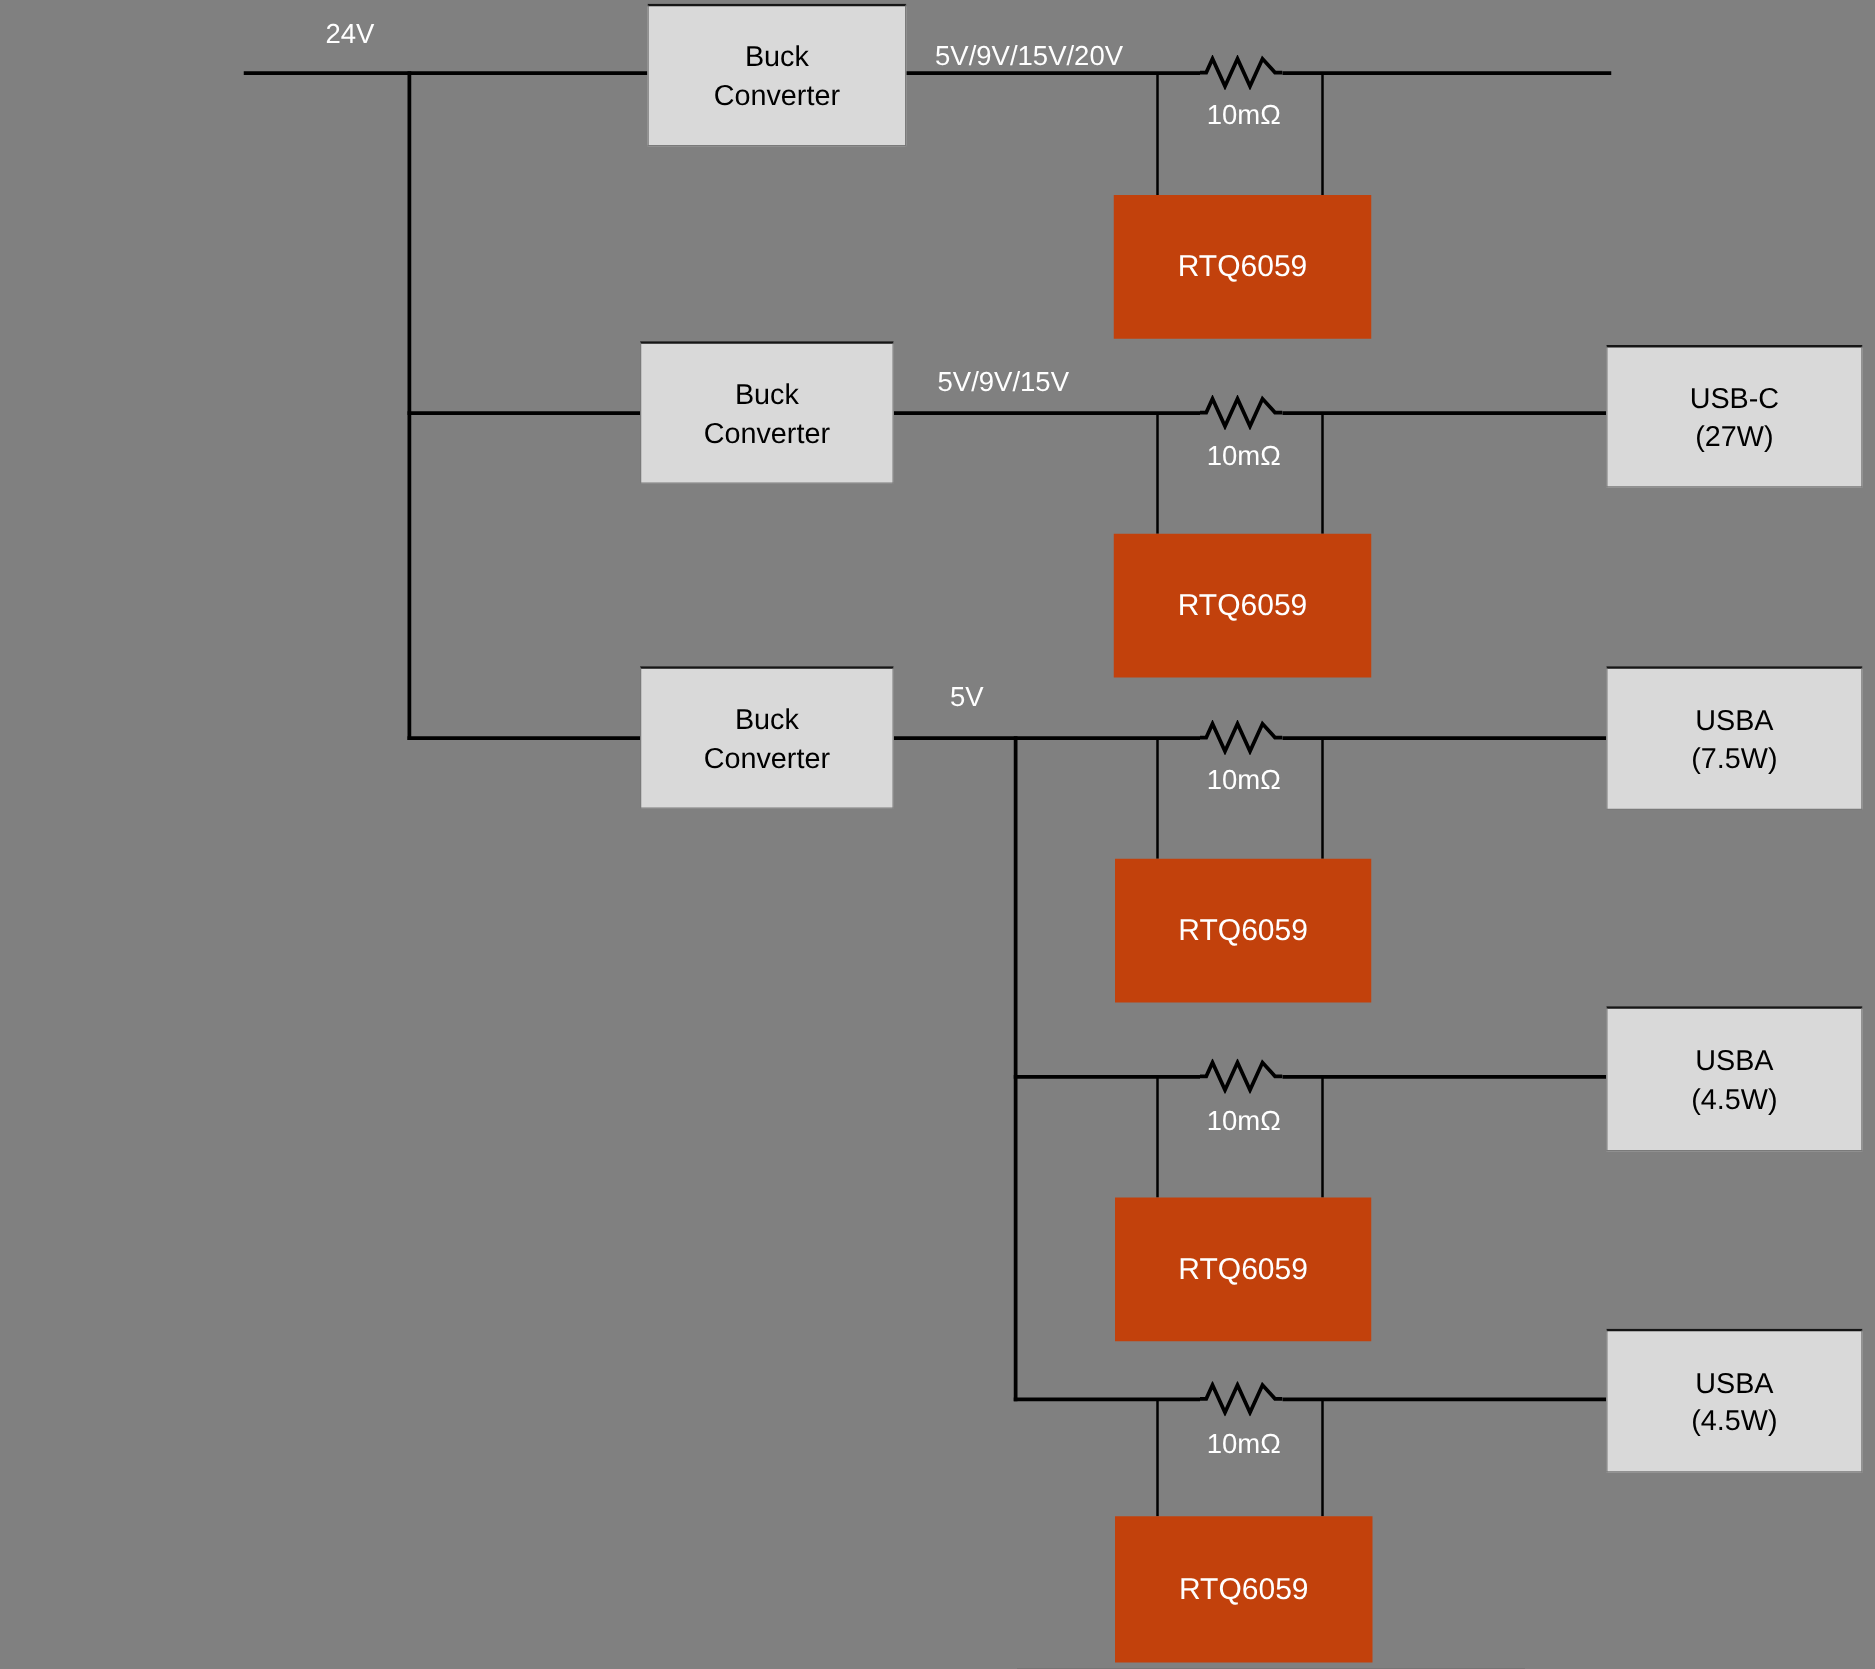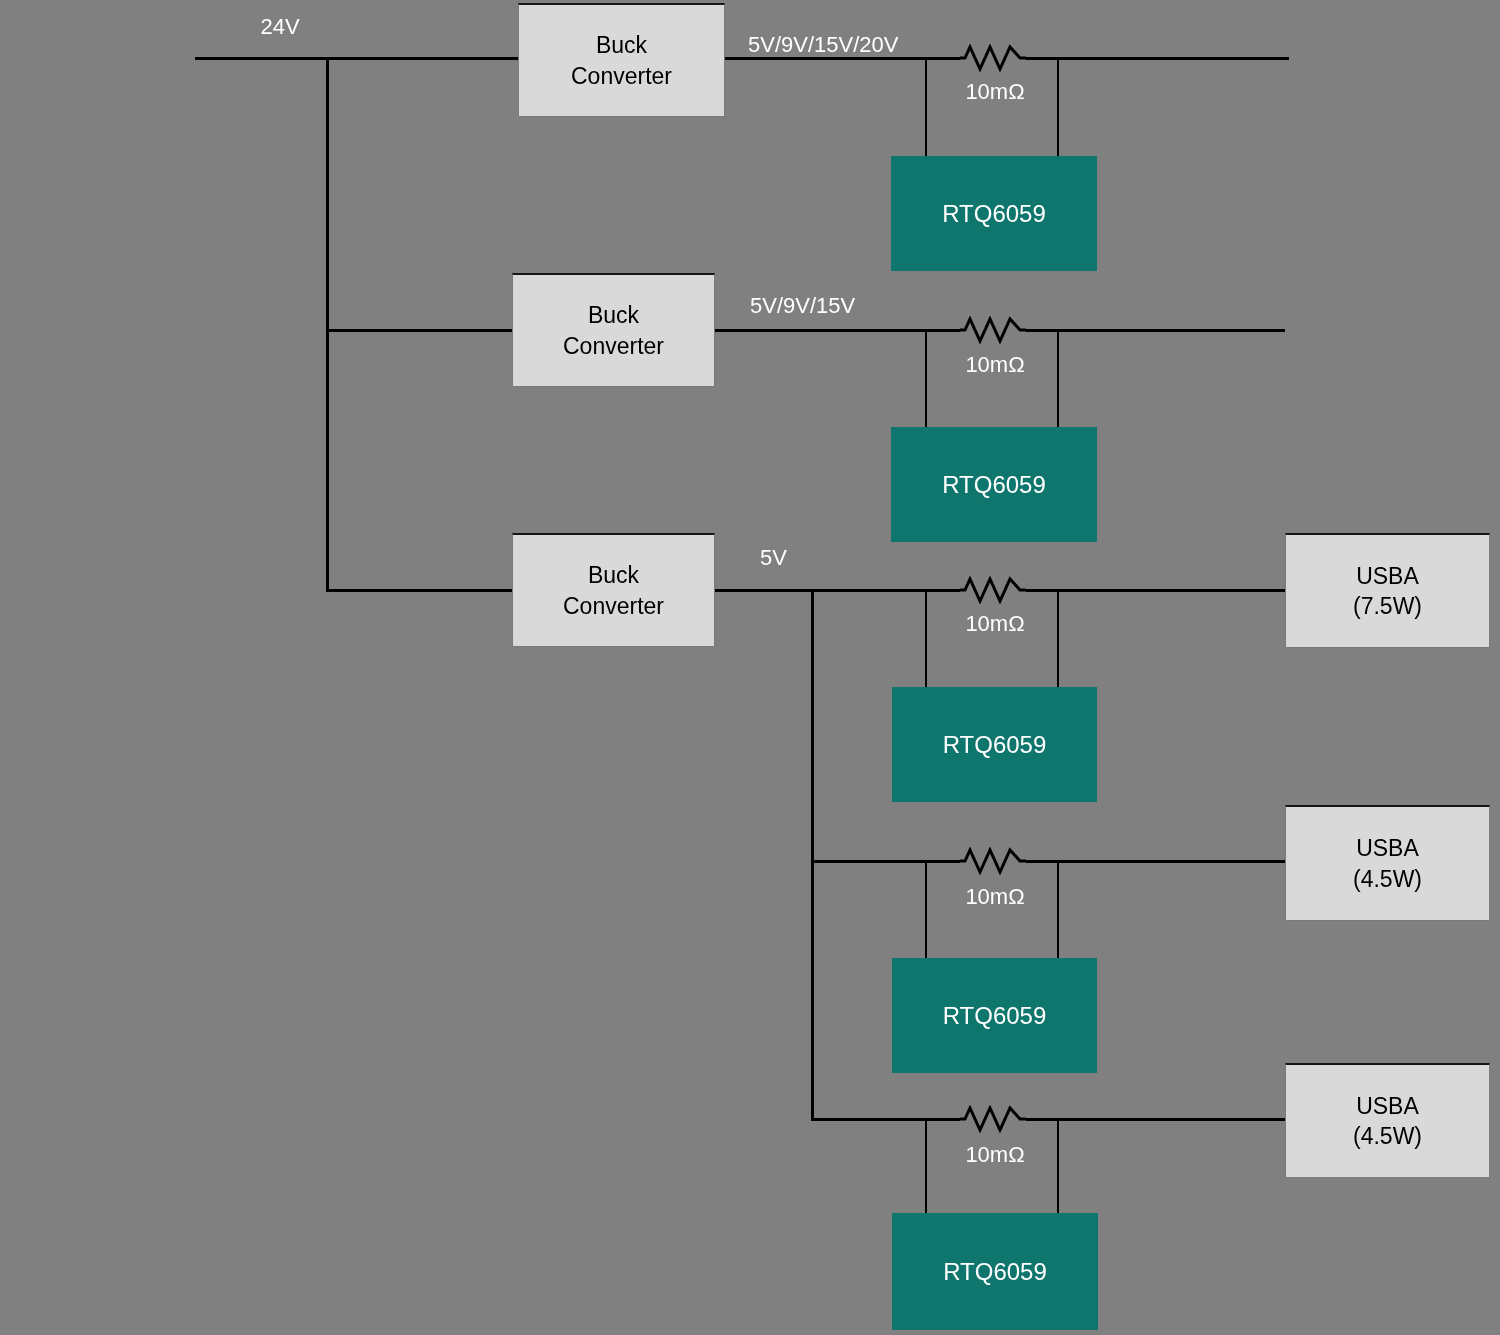--- a/index.html
+++ b/index.html
@@ -12,21 +12,21 @@
   .box{
     position:absolute;background:#d9d9d9;
     border:1px solid #7a7a7a;border-top:2px solid #161616;
     display:flex;flex-direction:column;align-items:center;justify-content:center;
     font-size:23px;line-height:1.32;text-align:center;color:#000;
     box-sizing:border-box;
   }
   .box .wrap{width:120px;}
   
   .chip{
-    position:absolute;background:#0f766e;border:none;
+    position:absolute;background:#c2410c;border:none;
     display:flex;align-items:center;justify-content:center;
     font-size:24px;color:#fff;text-align:center;box-sizing:border-box;
   }
   
   .wh,.wv{position:absolute;background:#000;}
   .sense{position:absolute;background:#000;width:2px;}
   
   .lbl{position:absolute;font-size:22px;color:#ffffff;white-space:nowrap;}
   .lbl.c{text-align:center;}
   .rz{position:absolute;}
@@ -89,20 +89,24 @@
 
   <div class="box" style="left:512px;top:273px;width:203px;height:114px">
     <div class="wrap">Buck Converter</div>
   </div>
 
   <div class="box" style="left:512px;top:533px;width:203px;height:114px">
     <div class="wrap">Buck Converter</div>
   </div>
 
 
+  <div class="box" style="left:1285px;top:276px;width:205px;height:114px">
+    <div>USB-C</div>
+    <div>(27W)</div>
+  </div>
 
   <div class="box" style="left:1285px;top:533px;width:205px;height:115px">
     <div>USBA</div>
     <div>(7.5W)</div>
   </div>
 
   <div class="box" style="left:1285px;top:805px;width:205px;height:116px">
     <div>USBA</div>
     <div>(4.5W)</div>
   </div>

